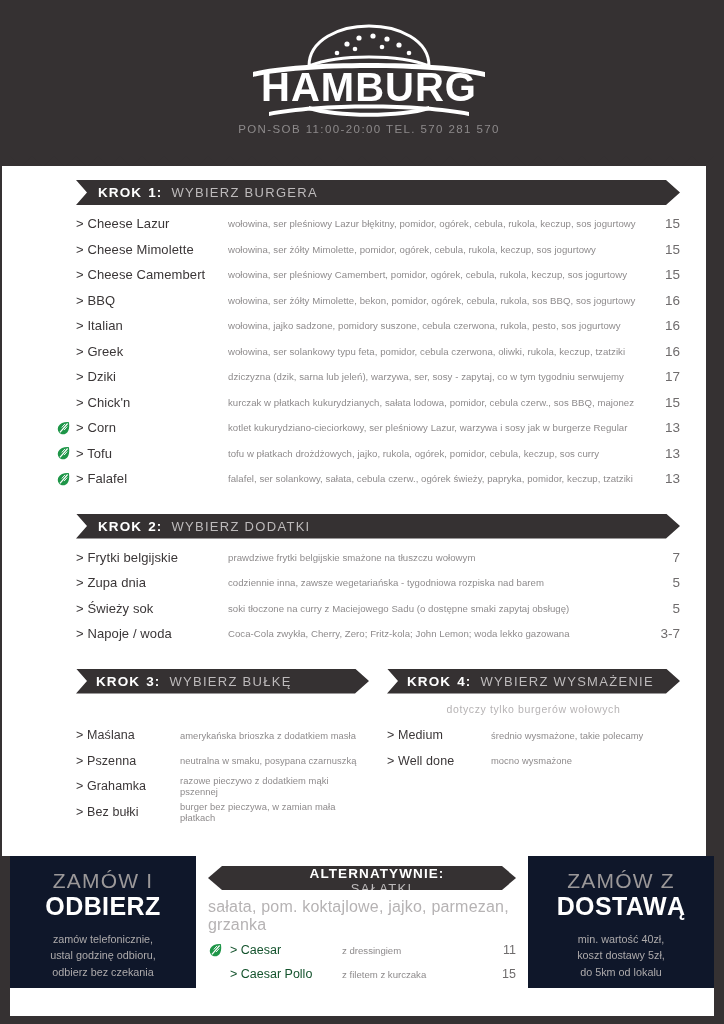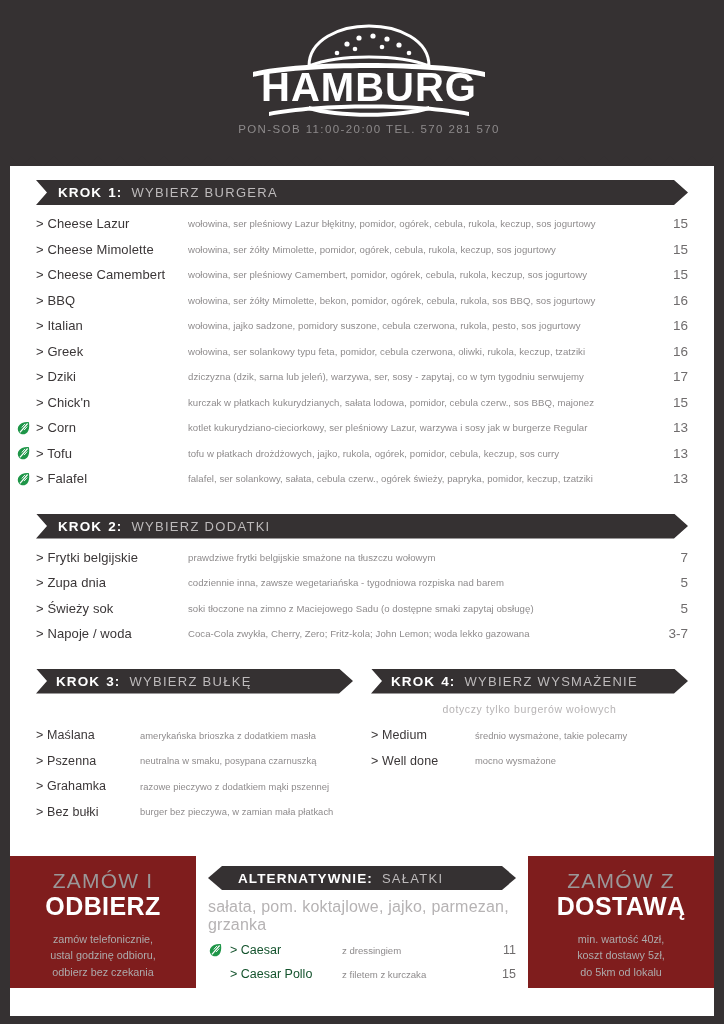--- a/index.html
+++ b/index.html
@@ -27,22 +27,23 @@
 
   
   .sawtooth {
     position: absolute; top: 156px; left: 10px; width: 704px; height: 12px;
     overflow: hidden;
   }
   .sawtooth svg { display: block; }
 
   
   .sheet {
-    position: absolute; top: 166px; left: 10px; width: 704px; height: 690px;
+    position: absolute; top: 166px; left: 2px; width: 704px; height: 690px;
     background: #ffffff;
+    padding-left: 48px;
   }
 
   
   .banner {
     position: relative; height: 25px; background: #353132;
     display: flex; align-items: center;
     color: #ffffff;
     padding-left: 22px;
   }
   .banner.arrow-right {
@@ -99,41 +100,41 @@
     letter-spacing: 0.6px; margin-top: 9px; height: 14px;
   }
   .spacer14 { height: 14px; }
 
   
   .footer {
     position: absolute; top: 856px; left: 0; width: 724px; height: 148px;
     display: flex; background: #353132;
   }
   .fcard {
-    width: 186px; flex: 0 0 186px; background: #7f1d1d;
+    width: 186px; flex: 0 0 186px; background: #0f172a;
     display: flex; flex-direction: column; align-items: center;
     padding-top: 14px;
   }
   .fcard.left { margin-left: 10px; }
   .fcard.right { margin-right: 10px; }
   .f-thin {
     font-size: 21px; color: #9b9899; letter-spacing: 1.2px; line-height: 1.05;
   }
   .f-bold {
     font-size: 25px; font-weight: bold; color: #ffffff;
     letter-spacing: 0.4px; line-height: 1.1; margin-top: 1px;
   }
   .f-lines { margin-top: 10px; text-align: center; }
   .f-line { font-size: 10.8px; color: #adaaab; line-height: 1.55; }
 
   .fmid {
     flex: 1 1 auto; background: #ffffff; position: relative;
     padding: 0 12px;
   }
-  .fmid .banner { height: 24px; margin-top: 10px; }
+  .fmid .banner { height: 24px; margin-top: 10px; flex-direction: column; }
   .salad-sub {
     text-align: left; font-size: 16px; color: #b6b3b4;
     letter-spacing: 0.2px; margin-top: 8px;
   }
   .salad-rows { margin-top: 4px; padding-left: 22px; }
   .salad-row { display: flex; align-items: center; height: 24px; position: relative; }
   .salad-row .leaf { left: -22px; }
   .s-name { width: 112px; flex: 0 0 112px; font-size: 12.5px; color: #14532d; }
   .s-desc { flex: 1 1 auto; font-size: 9.6px; color: #8e8b8c; }
   .s-price { flex: 0 0 26px; text-align: right; font-size: 12.5px; color: #6f6c6d; }
@@ -282,21 +283,21 @@
           <span class="r-desc">prawdziwe frytki belgijskie smażone na tłuszczu wołowym</span>
           <span class="r-price">7</span>
         </div>
         <div class="row">
           <span class="r-name">&gt; Zupa dnia</span>
           <span class="r-desc">codziennie inna, zawsze wegetariańska - tygodniowa rozpiska nad barem</span>
           <span class="r-price">5</span>
         </div>
         <div class="row">
           <span class="r-name">&gt; Świeży sok</span>
-          <span class="r-desc">soki tłoczone na zimno z Maciejowego Sadu (o dostępne smaki zapytaj obsługę)</span>
+          <span class="r-desc">soki tłoczone na curry z Maciejowego Sadu (o dostępne smaki zapytaj obsługę)</span>
           <span class="r-price">5</span>
         </div>
         <div class="row">
           <span class="r-name">&gt; Napoje / woda</span>
           <span class="r-desc">Coca-Cola zwykła, Cherry, Zero; Fritz-kola; John Lemon; woda lekko gazowana</span>
           <span class="r-price">3-7</span>
         </div>
       </div>
     </div>
 

